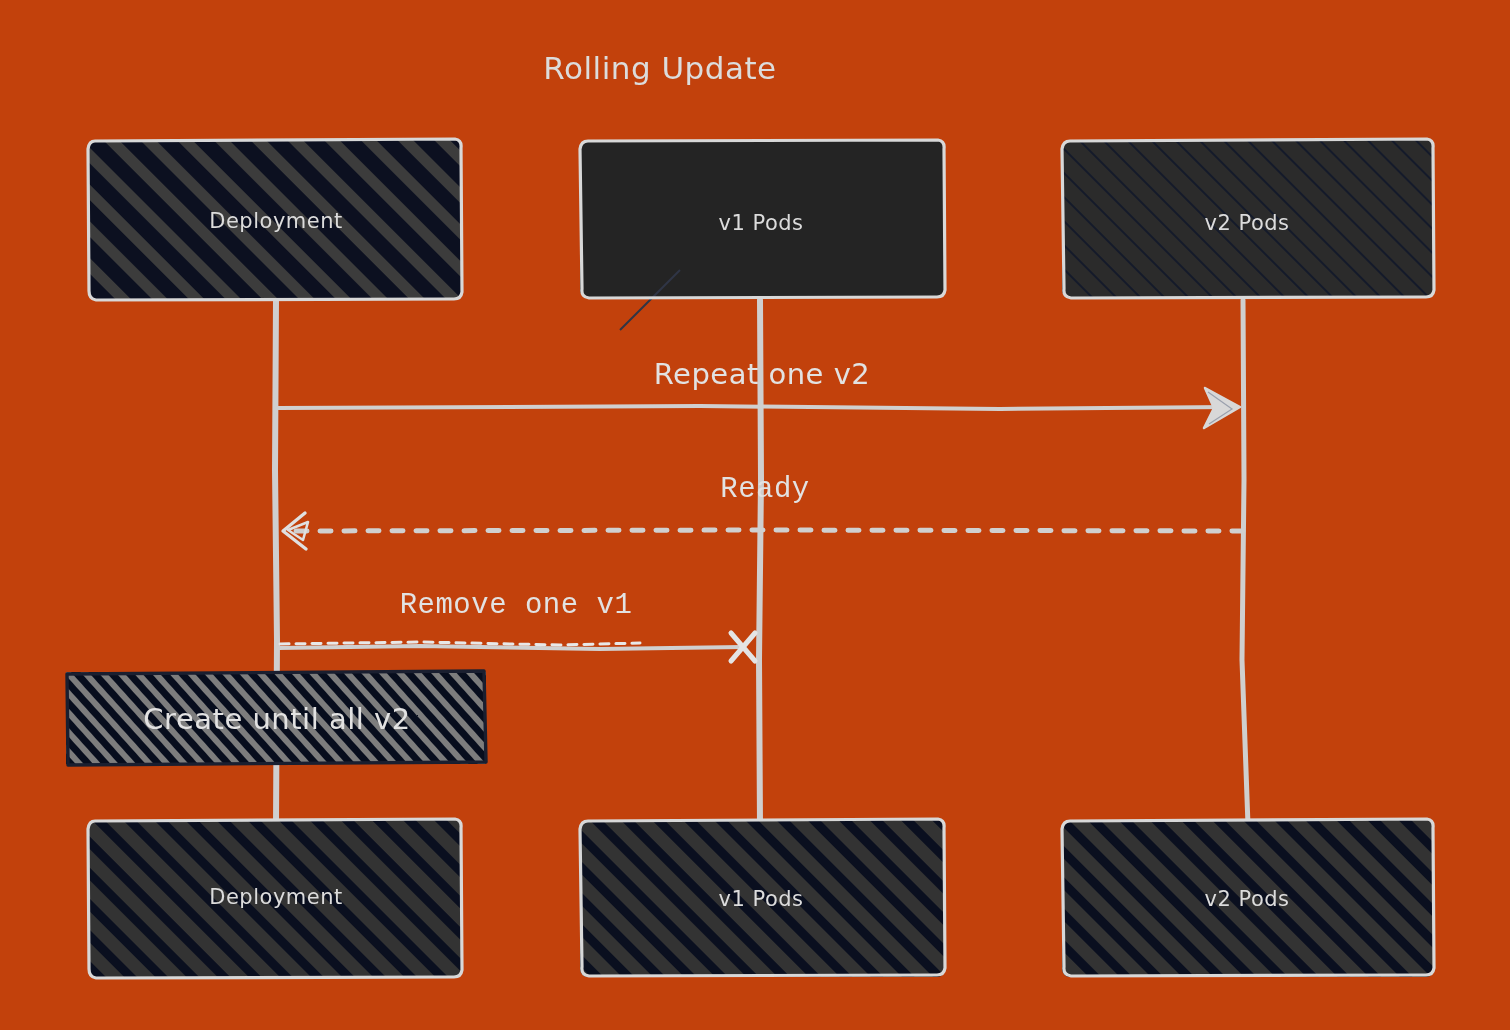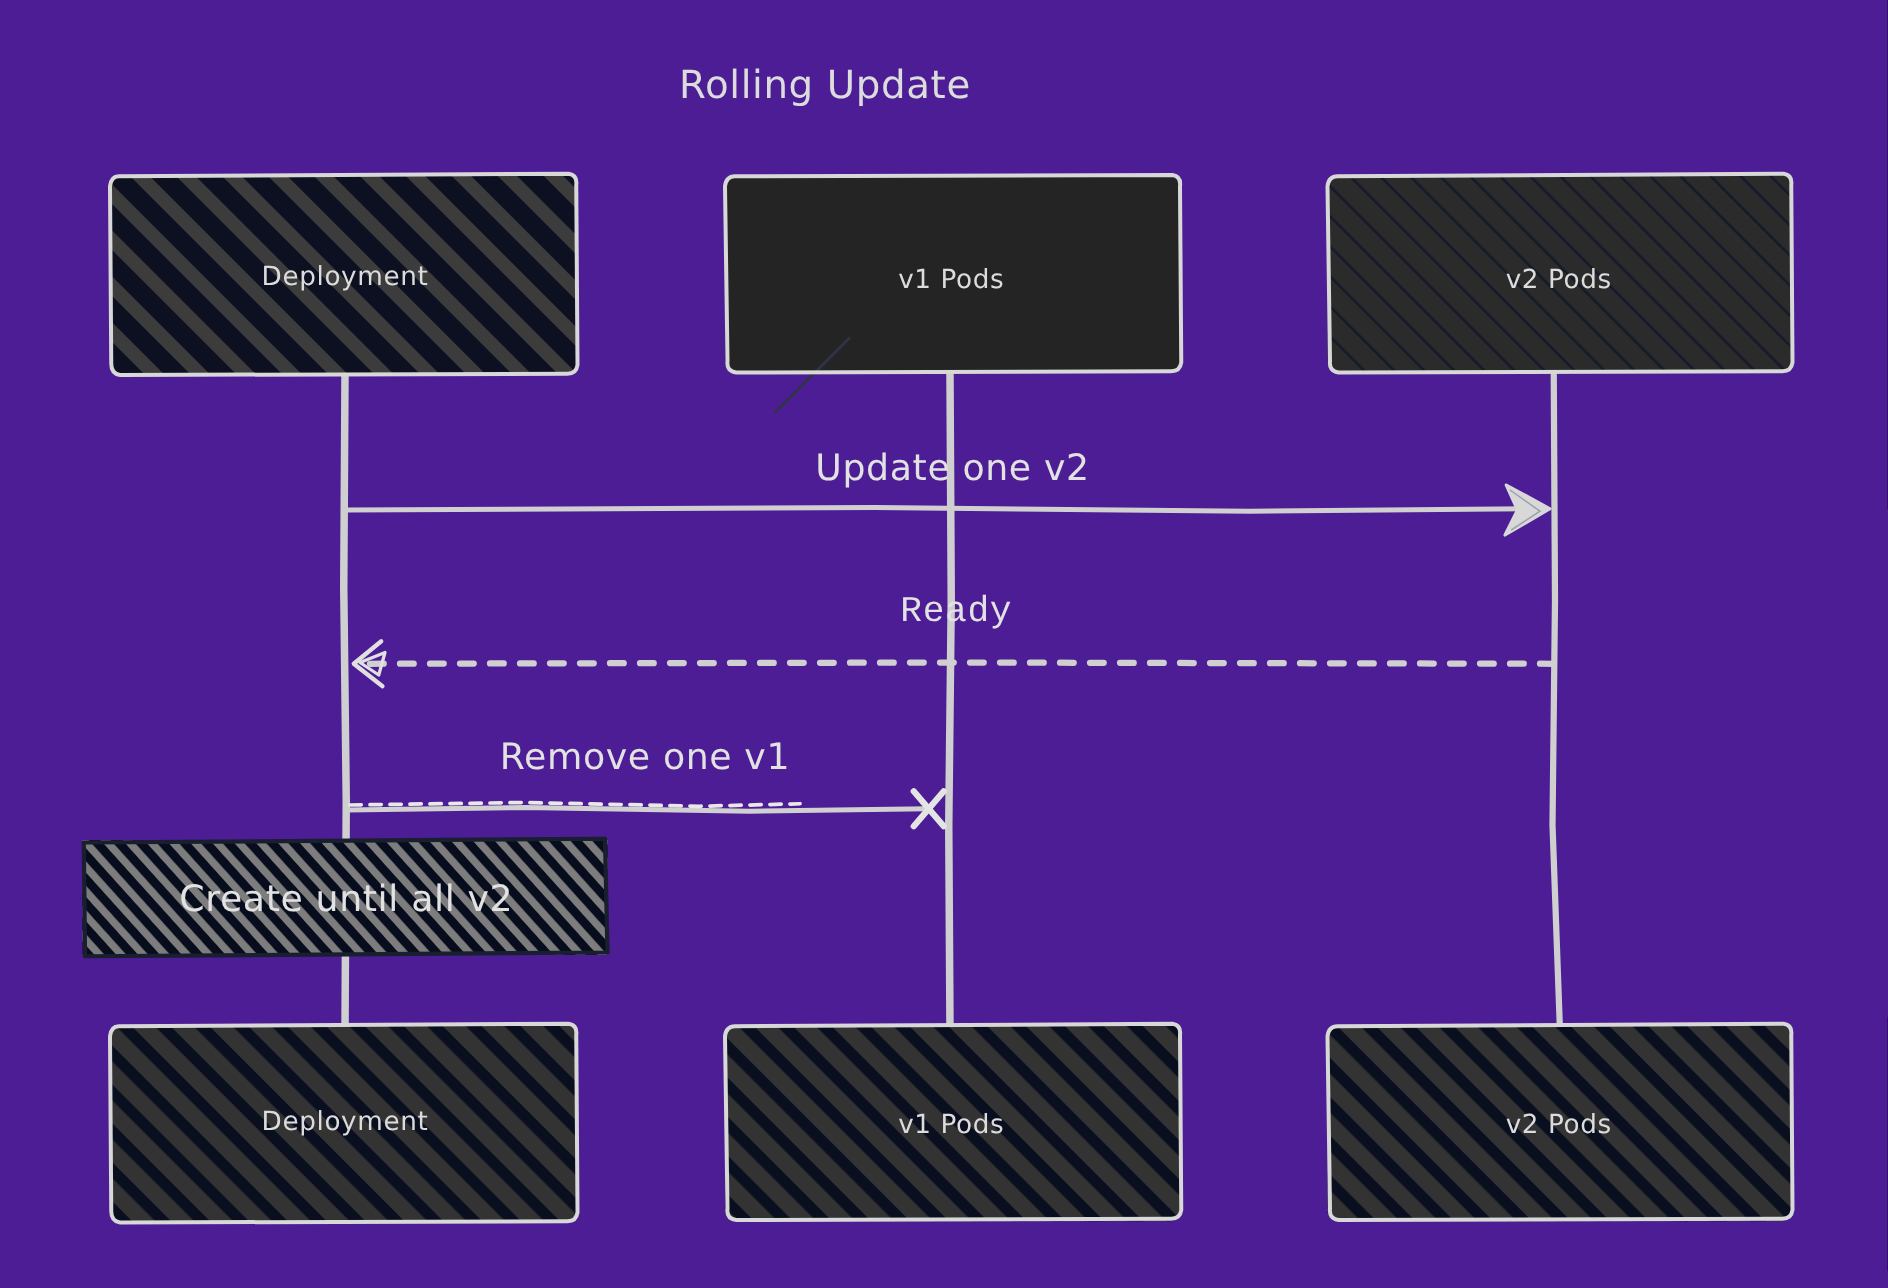--- a/index.html
+++ b/index.html
@@ -11,21 +11,21 @@
   body {
     width: 1510px;
     height: 1030px;
     overflow: hidden;
     font-family: "DejaVu Sans", sans-serif;
   }
   #stage {
     position: relative;
     width: 1510px;
     height: 1030px;
-    background: #4c1d95;
+    background: #c2410c;
   }
   #stage svg {
     position: absolute;
     left: 0;
     top: 0;
   }
   .lbl {
     position: absolute;
     color: #d8d8d8;
     font-family: "DejaVu Sans", sans-serif;
@@ -155,19 +155,19 @@
   <div class="lbl title-lbl ctr" style="left:660px; top:68px;">Rolling Update</div>
 
   <div class="lbl box-lbl ctr" style="left:276px; top:221px;">Deployment</div>
   <div class="lbl box-lbl ctr" style="left:761px; top:223px;">v1 Pods</div>
   <div class="lbl box-lbl ctr" style="left:1247px; top:223px;">v2 Pods</div>
 
   <div class="lbl box-lbl ctr" style="left:276px; top:897px;">Deployment</div>
   <div class="lbl box-lbl ctr" style="left:761px; top:899px;">v1 Pods</div>
   <div class="lbl box-lbl ctr" style="left:1247px; top:899px;">v2 Pods</div>
 
-  <div class="lbl msg-lbl ctr" style="left:762px; top:374px;">Update one v2</div>
+  <div class="lbl msg-lbl ctr" style="left:762px; top:374px;">Repeat one v2</div>
   <div class="lbl msg-lbl ctr" style="left:765px; top:489px;font-family:Liberation Mono, monospace;">Ready</div>
-  <div class="lbl msg-lbl ctr" style="left:516px; top:605px;">Remove one v1</div>
+  <div class="lbl msg-lbl ctr" style="left:516px; top:605px;font-family:Liberation Mono, monospace;">Remove one v1</div>
 
   <div class="lbl note-lbl ctr" style="left:277px; top:719px;">Create until all v2</div>
 
 </div>
 
 </body></html>

